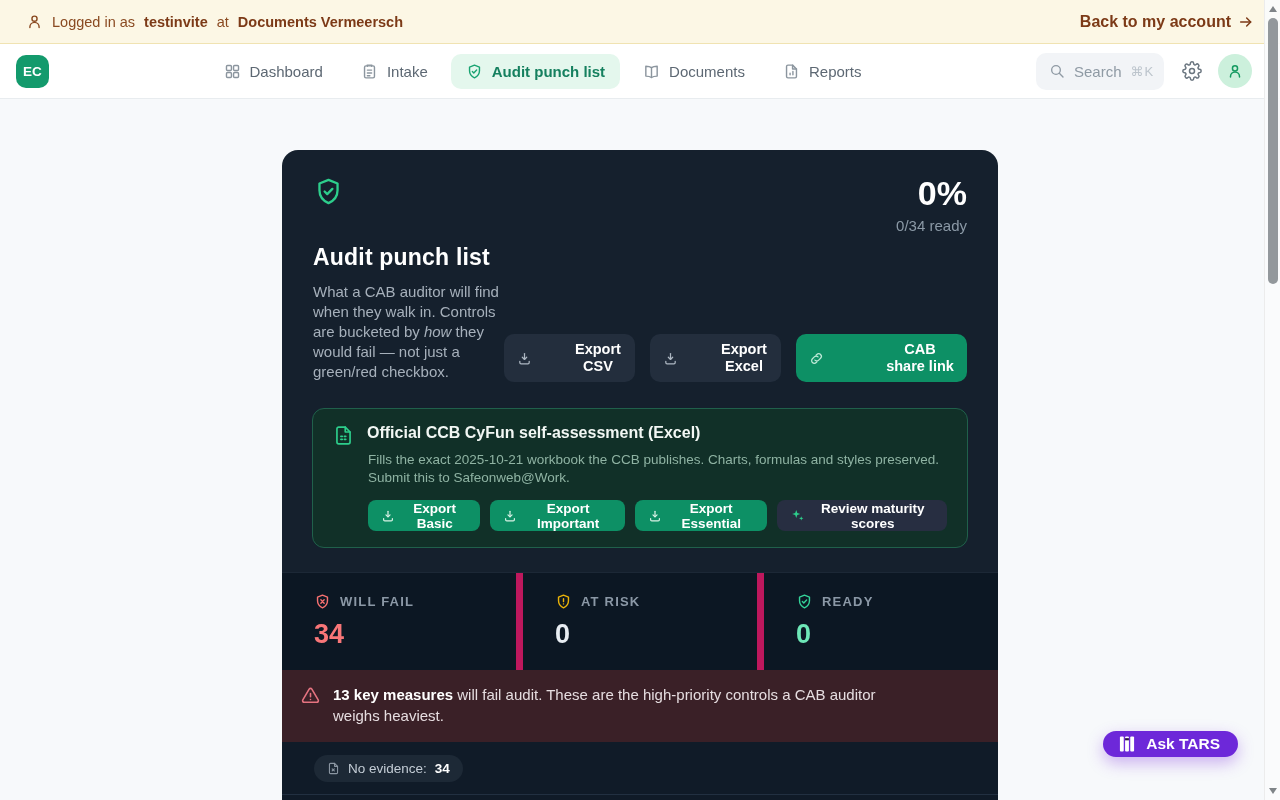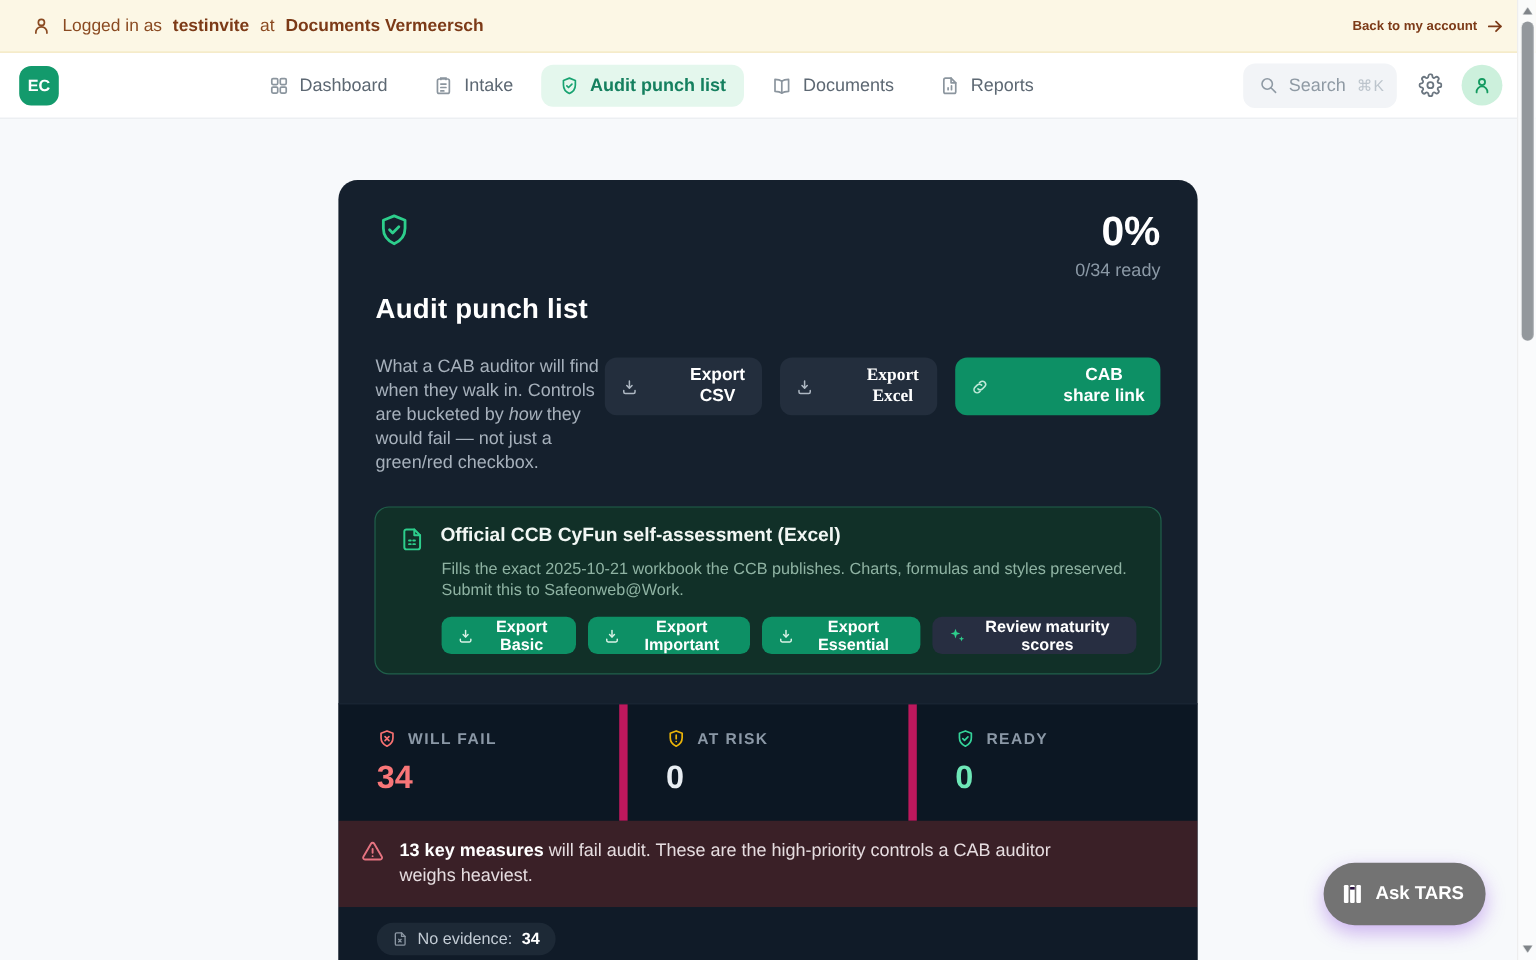--- a/index.html
+++ b/index.html
@@ -6,21 +6,21 @@
   html,body { width:1280px; height:800px; overflow:hidden; }
   body { font-family:"Liberation Sans", sans-serif; background:#f7f9fb; position:relative; }
   svg { display:block; }
 
   
   .banner { height:44px; background:#fcf7e5; border-bottom:1px solid #f0e3b2;
             display:flex; align-items:center; padding:0 26px; color:#8a4a21; font-size:14.5px; }
   .banner .who { display:flex; align-items:center; gap:9px;text-align:right; }
   .banner b { font-weight:700; color:#7c3a17; }
   .banner .spacer { flex:1; }
-  .back-link { display:flex; align-items:center; gap:7px; color:#7c3a17; font-weight:600; cursor:pointer; font-size:11px;justify-content:space-between; }
+  .back-link { display:flex; align-items:center; gap:7px; color:#7c3a17; font-weight:600; cursor:pointer; font-size:16px;justify-content:space-between; }
 
   
   .nav { height:55px; background:#ffffff; border-bottom:1px solid #e8ecef;
          display:flex; align-items:center; padding:0 28px 0 16px; }
   .logo { width:33px; height:33px; border-radius:10px; background:#139a6c; color:#fff;
           font-weight:700; font-size:13.5px; display:flex; align-items:center; justify-content:center; }
   .nav-items { display:flex; gap:8px; margin:0 auto; }
   .nav-item { display:flex; align-items:center; gap:9px; padding:9px 15px; border-radius:10px;
               color:#5d6873; font-size:15px; cursor:pointer; }
   .nav-item .nicon { color:#8b959e; }
@@ -37,32 +37,32 @@
   .page { height:701px; }
   .card { width:716px; height:650px; margin:51px auto 0; background:#15202d;
           border-radius:16px 16px 0 0; overflow:hidden; display:flex; flex-direction:column; }
   .card-header { padding:26px 31px 26px; }
   .head-top { display:flex; justify-content:space-between; align-items:flex-start; }
   .hero-shield { color:#2dce8c; }
   .pct-block { text-align:right; }
   .pct { font-size:34px; font-weight:700; color:#ffffff; line-height:1; }
   .ready { margin-top:7px; font-size:15px; color:#8b99a6; }
   .h-title { margin-top:10px; font-size:23px; font-weight:700; color:#ffffff; letter-spacing:.2px; }
-  .h-row { display:flex; justify-content:space-between; align-items:flex-start; margin-top:25px; }
+  .h-row { display:flex; justify-content:space-between; align-items:flex-end; margin-top:11px; }
   .h-desc { width:372px; font-size:15px; line-height:20px; color:#a6b0bb; }
   .h-desc em { font-style:italic; }
   .h-buttons { display:flex; gap:15px; padding-top:2px; }
   .btn2 { display:flex; align-items:center; gap:9px; border-radius:10px; padding:6px 13px;
           min-height:48px; cursor:pointer; color:#fff; font-size:14.5px; font-weight:600; border:none; }
   .btn2 .icn { color:#aeb8c3; flex-shrink:0; }
   .btn2 span { display:block; text-align:center; line-height:17px; }
   .btn-dark { background:#232e3d; }
   .btn-green2 { background:#0d9065; }
   .btn-green2 .icn { color:#bfe9d8; }
-  .w-csv span { width:48px; } .w-xls span { width:48px;font-family:Liberation Serif, serif; } .w-cab span { width:68px; }
+  .w-csv span { width:48px; } .w-xls span { width:48px; } .w-cab span { width:68px; }
 
   
   .official { margin:0 30px; background:#113028; border:1px solid #20604b; border-radius:12px;
               padding:15px 20px 16px; }
   .of-head { display:flex; gap:13px; align-items:flex-start; }
   .of-head .ficon { color:#2dce8c; margin-top:1px; }
   .of-title { font-size:16px; font-weight:700; color:#f2f7f4; }
   .of-desc { margin:5px 0 0 35px; max-width:592px; font-size:13.5px; line-height:18px; color:#8fb3a3; }
   .of-buttons { display:flex; gap:10px; margin:13px 0 0 35px; }
   .btn-sm { display:flex; align-items:center; gap:7px; height:31px; padding:0 13px; border-radius:8px;
@@ -92,22 +92,22 @@
   .listsec { background:#101b28; flex:1; }
   .chiprow { padding:13px 32px 12px; }
   .chip { display:inline-flex; align-items:center; gap:8px; background:#1d2936; border-radius:999px;
           padding:6px 13px; font-size:13.5px; color:#c3ccd5; cursor:pointer; }
   .chip .cicn { color:#8c97a3; }
   .chip b { color:#fff; font-weight:700; }
   .row { display:flex; align-items:center; height:46px; padding:0 22px 0 32px;
          border-top:1px solid #223041; cursor:pointer; }
 
   
-  .tars { position:fixed; right:42px; bottom:29px; height:52px; padding:0 18px 0 14px; border-radius:999px;
-          background:#737373; color:#fff; display:flex; align-items:center; gap:9px; font-size:15.5px;
+  .tars { position:fixed; right:42px; bottom:43px; height:26px; padding:0 18px 0 14px; border-radius:999px;
+          background:#6d28d9; color:#fff; display:flex; align-items:center; gap:9px; font-size:15.5px;
           font-weight:600; border:none; cursor:pointer; box-shadow:0 6px 16px rgba(120,40,220,.35); z-index:40; }
 
   
   .sb { position:fixed; top:0; right:0; width:16px; height:800px; background:rgba(250,251,252,.92);
         border-left:1px solid #ececec; z-index:60; }
   .sb-thumb { position:absolute; top:18px; left:3px; width:10px; height:266px; background:#93989c; border-radius:6px; }
   .sb-arrow { position:absolute; left:4px; width:0; height:0; border-left:4px solid transparent; border-right:4px solid transparent; }
   .sb-up { top:6px; border-bottom:6px solid #7f8488; }
   .sb-down { bottom:6px; border-top:6px solid #7f8488; }
 </style>

